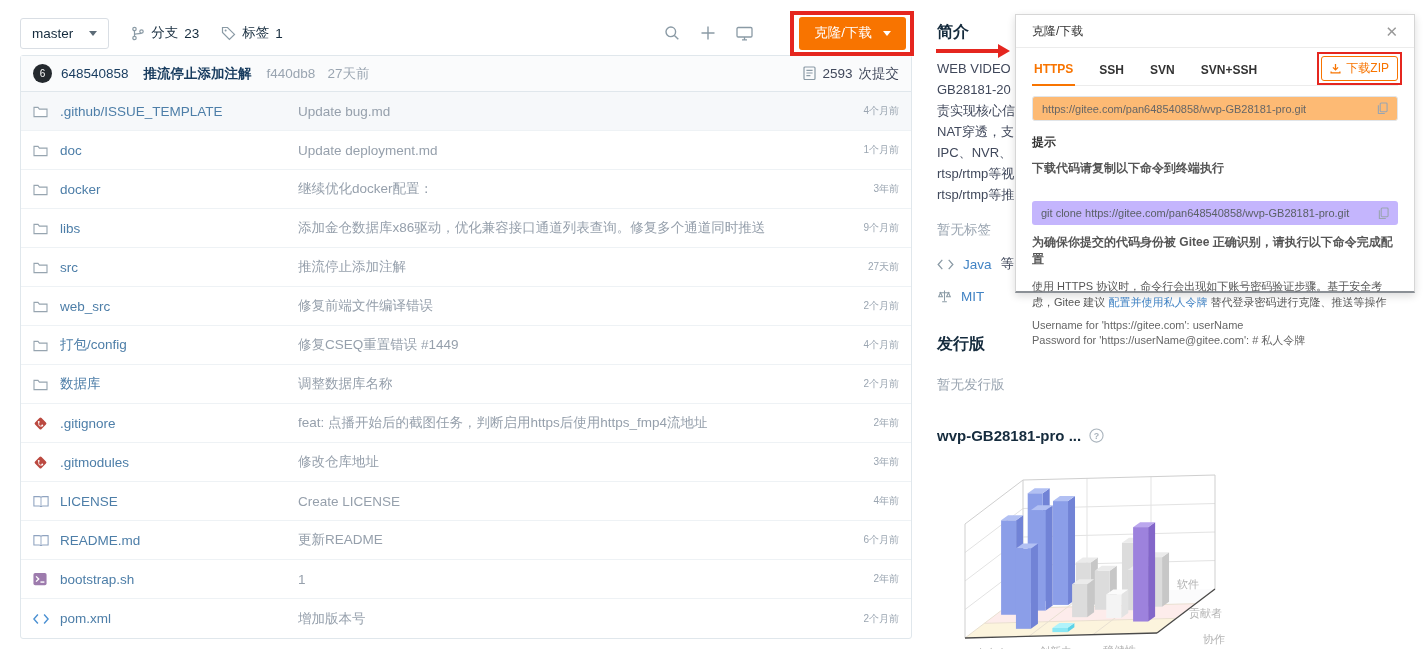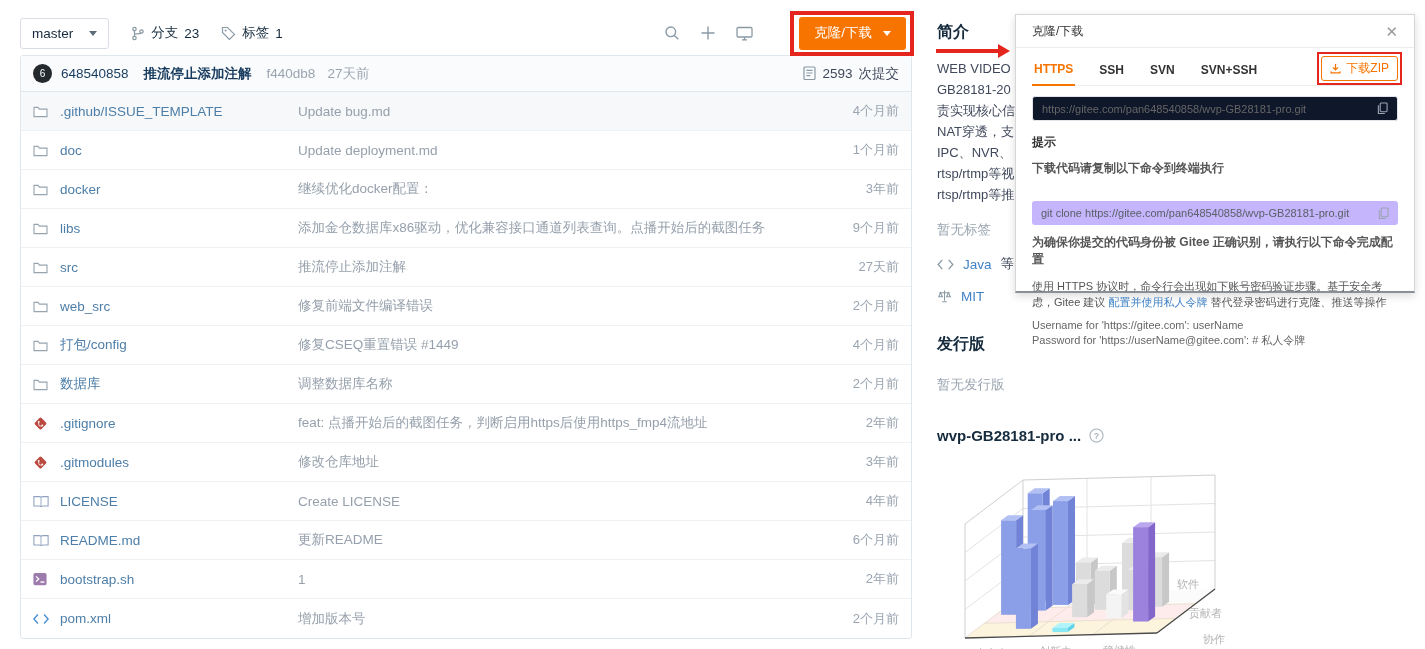--- a/index.html
+++ b/index.html
@@ -38,21 +38,21 @@
 .chash { color: #9aa5b1; margin-left: 15px; }
 .ctime { color: #9aa5b1; margin-left: 12px; }
 .commits-count { margin-left: auto; display: flex; gap: 6px; align-items: center; color: #40485b; cursor: pointer; }
 
 .frow { height: 39px; display: flex; align-items: center; padding: 0 12px; border-bottom: 1px solid #eef2f5; font-size: 13.5px; }
 .frow:first-child { background: #f6f8fa; }
 .frow:last-child { border-bottom: none; }
 .fico { width: 27px; display: flex; align-items: center; }
 .fname { width: 238px; color: #4d7ea8; flex: none; }
 .fmsg { flex: 1; color: #96a0ac; white-space: nowrap; overflow: hidden; }
-.ftime { width: 92px; text-align: right; color: #9aa5b1; font-size: 13px; flex: none; }
+.ftime { width: 92px; text-align: right; color: #9aa5b1; font-size: 10px; flex: none; }
 
 
 .sidebar { position: absolute; left: 937px; top: 0; width: 478px; }
 .sb-h { font-size: 16px; color: #152b3d; font-weight: bold; margin: 22px 0 0; }
 .desc { margin-top: 15px; font-size: 13px; color: #40485b; line-height: 21px; white-space: nowrap; }
 .graytext { color: #9aa5b1; font-size: 13.5px; margin-top: 16px; }
 .meta-row { display: flex; gap: 9px; margin-top: 16px; font-size: 13.5px; align-items: center; }
 .bluelink { color: #4183c4; }
 .metrics-h { font-size: 15px; color: #152b3d; font-weight: bold; margin-top: 33px; display: flex; align-items: center; gap: 8px; }
 
@@ -68,21 +68,21 @@
 }
 .dlg-head { height: 33px; display: flex; align-items: center; padding: 0 16px; border-bottom: 1px solid #ececec; font-size: 12px; color: #333; }
 .dlg-close { margin-left: auto; color: #999; font-size: 15px; cursor: pointer; line-height: 1; }
 .dlg-body { padding: 8px 16px 0; }
 .tabs { display: flex; align-items: center; border-bottom: 1px solid #ececec; }
 .tab { font-size: 12px; color: #333; font-weight: bold; margin-right: 22px; padding: 6px 2px 8px; cursor: pointer; }
 .tab.active { color: #f87400; border-bottom: 2px solid #f87400; margin-bottom: -1px; }
 .zip-wrap { margin-left: auto; position: relative; margin-bottom: 4px; }
 .btn-zip { border: 1px solid #f87400; color: #f87400; font-size: 12px; border-radius: 3px; padding: 3px 8px; display: flex; gap: 5px; align-items: center; background: #fff; cursor: pointer; }
 .redbox-zip { position: absolute; left: -4px; top: -4px; right: -4px; bottom: -4px; border: 2px solid #e5261f; pointer-events: none; }
-.urlbar { margin-top: 10px; display: flex; background: #0f172a; border: 1px solid #e1e5e9; border-radius: 3px; height: 25px; align-items: center; padding: 0 9px; font-size: 11px; color: #666; }
+.urlbar { margin-top: 10px; display: flex; background: #fdba74; border: 1px solid #e1e5e9; border-radius: 3px; height: 25px; align-items: center; padding: 0 9px; font-size: 11px; color: #666; }
 .urlbar .cp, .codebox .cp { margin-left: auto; cursor: pointer; display: flex; }
 .tiptitle { font-size: 12px; font-weight: bold; color: #333; margin-top: 13px; }
 .tipline { font-size: 12px; color: #555; margin-top: 9px; font-weight: bold; }
 .codebox { margin-top: 24px; background: #c4b5fd; border-radius: 3px; padding: 5px 9px; font-size: 11px; color: #5a6066; display: flex; align-items: center; line-height: 14px; }
 .note { font-size: 11px; color: #555; margin-top: 10px; line-height: 16px; }
 .cred { font-size: 11px; color: #666; margin-top: 8px; line-height: 15px; }
 
 .chart-wrap { margin-top: 8px; }
 </style>
 </head>
@@ -194,21 +194,21 @@
           <a class="fmsg">继续优化docker配置：</a>
           <span class="ftime">3年前</span>
         </div>
         <div class="frow">
           <span class="fico">
             <svg width="15" height="13" viewBox="0 0 16 14">
               <path d="M1 2.5h4.3l1.5 1.9H15v8.1H1z" fill="#fff" stroke="#97a5b0" stroke-width="1.2"></path>
             </svg>
           </span>
           <a class="fname">libs</a>
-          <a class="fmsg">添加金仓数据库x86驱动，优化兼容接口通道列表查询。点播开始后的截图任务</a>
+          <a class="fmsg">添加金仓数据库x86驱动，优化兼容接口通道列表查询。修复多个通道同时推送</a>
           <span class="ftime">9个月前</span>
         </div>
         <div class="frow">
           <span class="fico">
             <svg width="15" height="13" viewBox="0 0 16 14">
               <path d="M1 2.5h4.3l1.5 1.9H15v8.1H1z" fill="#fff" stroke="#97a5b0" stroke-width="1.2"></path>
             </svg>
           </span>
           <a class="fname">src</a>
           <a class="fmsg">推流停止添加注解</a>

